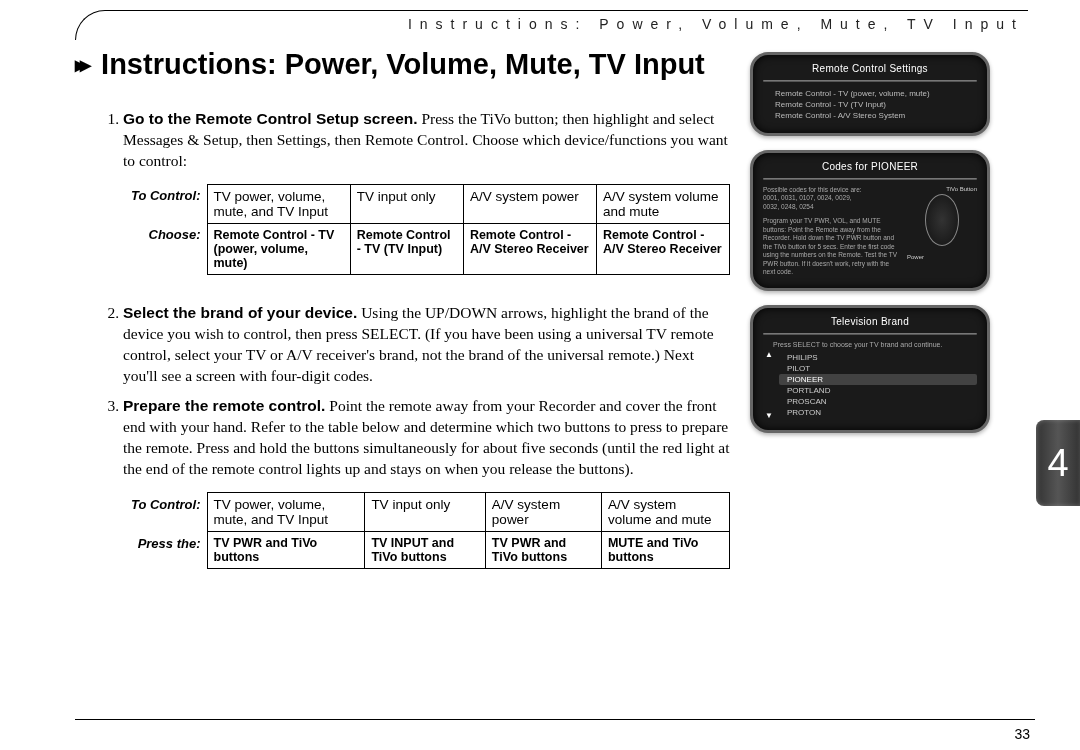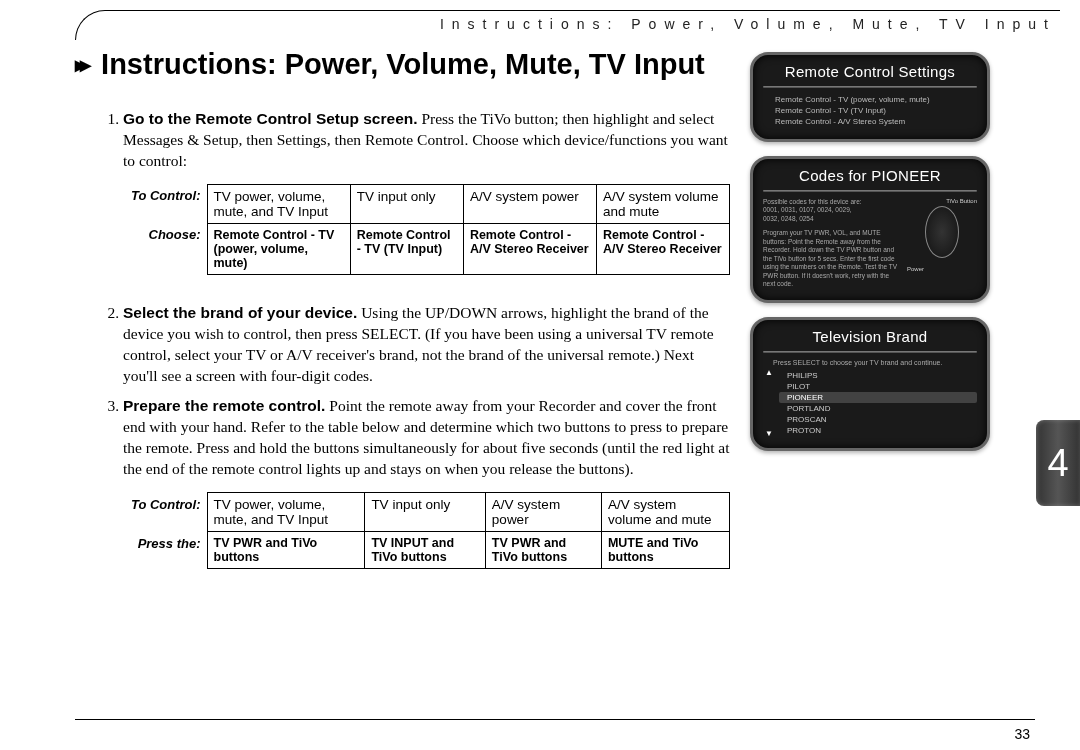--- a/index.html
+++ b/index.html
@@ -8,21 +8,21 @@
     height: 750px;
     background: #ffffff;
     font-family: Georgia, 'Times New Roman', serif;
     position: relative;
     overflow: hidden;
   }
   .page {
     width: 1080px;
     height: 750px;
     position: relative;
-    padding: 10px 20px 20px 75px;
+    padding: 10px 52px 20px 75px;
   }
   .header-rule {
     position: relative;
     margin-bottom: 8px;
     height: 30px;
   }
   .header-rule .curve {
     position: absolute;
     left: 0;
     top: 0;
@@ -156,21 +156,21 @@
     border: 3px solid #666;
     border-radius: 18px;
     box-shadow: inset 0 0 8px #000, 0 2px 4px rgba(0,0,0,0.3);
     color: #eee;
     font-family: Arial, Helvetica, sans-serif;
     padding: 8px 10px 12px;
     position: relative;
   }
   .shot .shot-title {
     text-align: center;
-    font-size: 15px;
+    font-size: 10px;
     color: #fff;
     margin-bottom: 6px;
     letter-spacing: 0.3px;
   }
   .shot .shot-divider {
     height: 2px;
     background: linear-gradient(#888,#444);
     border-radius: 2px;
     margin-bottom: 6px;
   }

